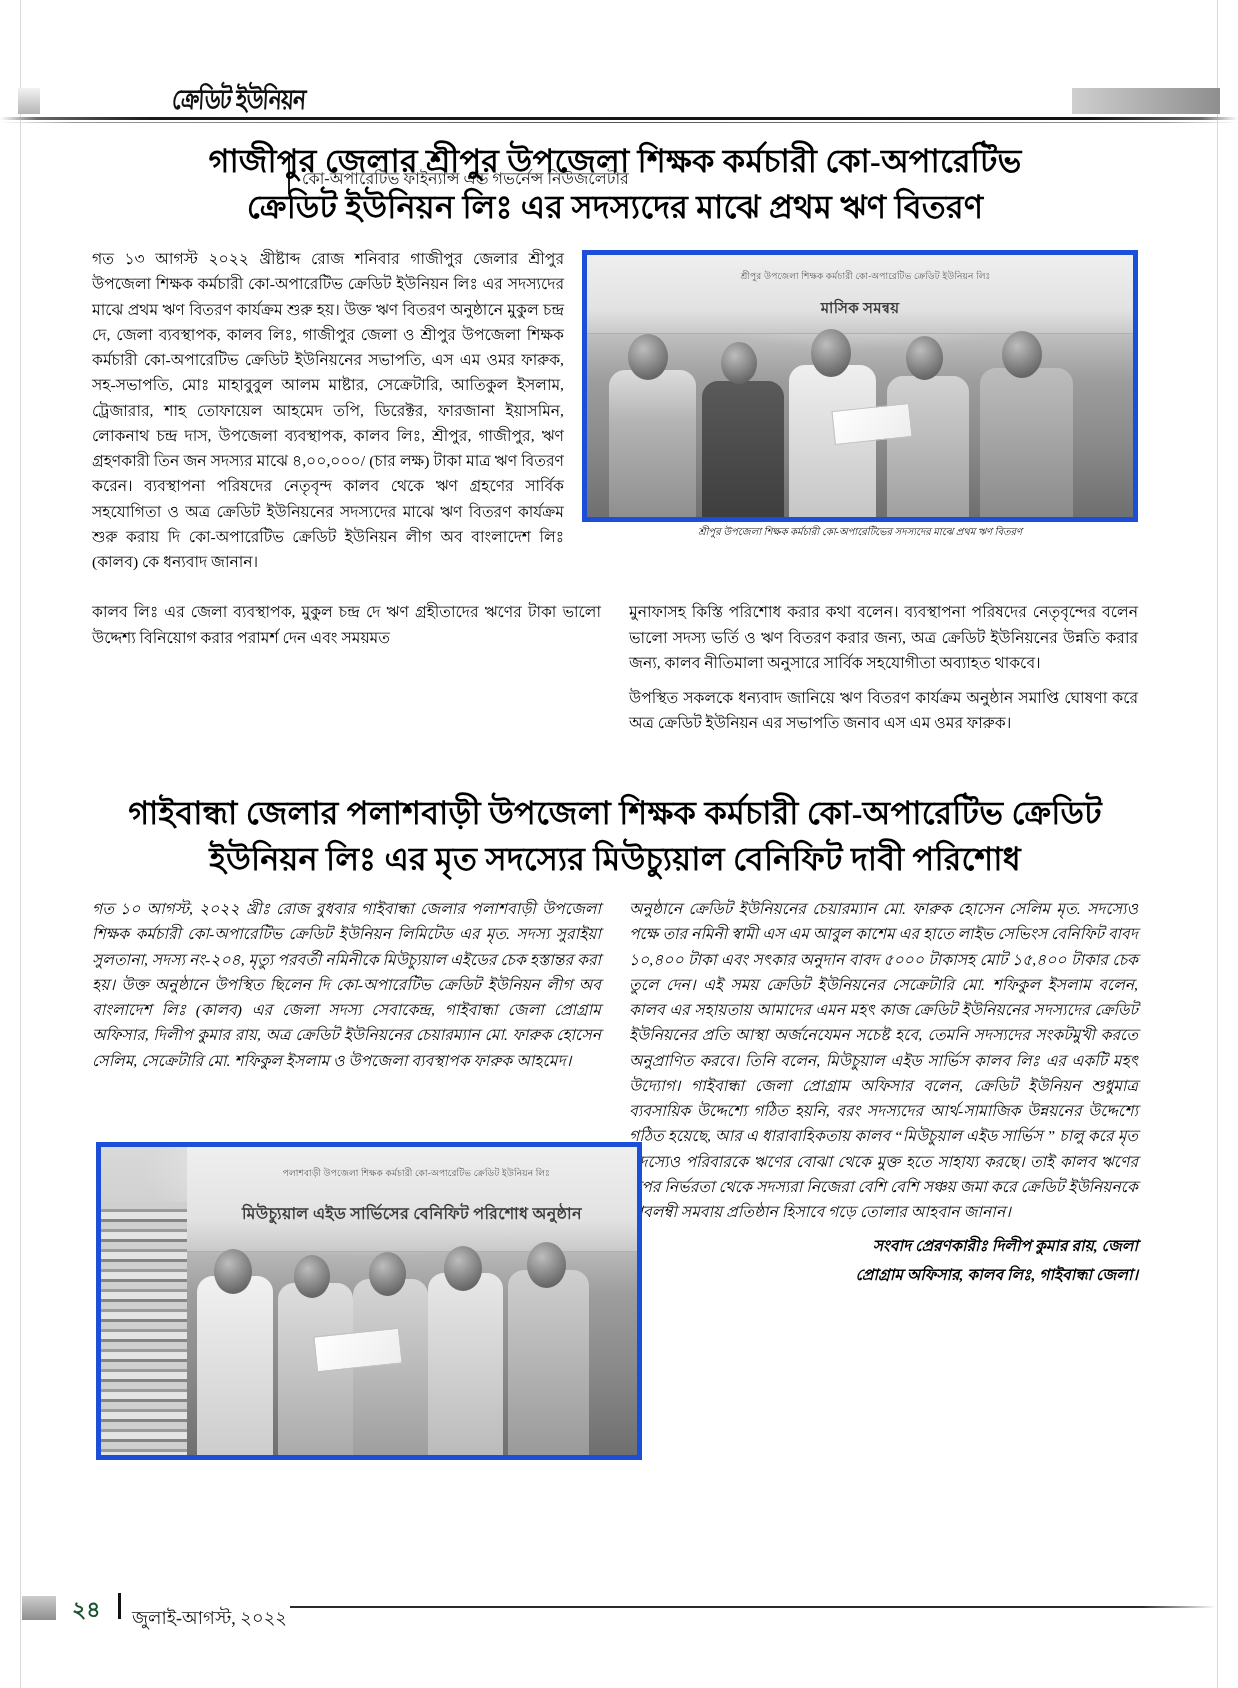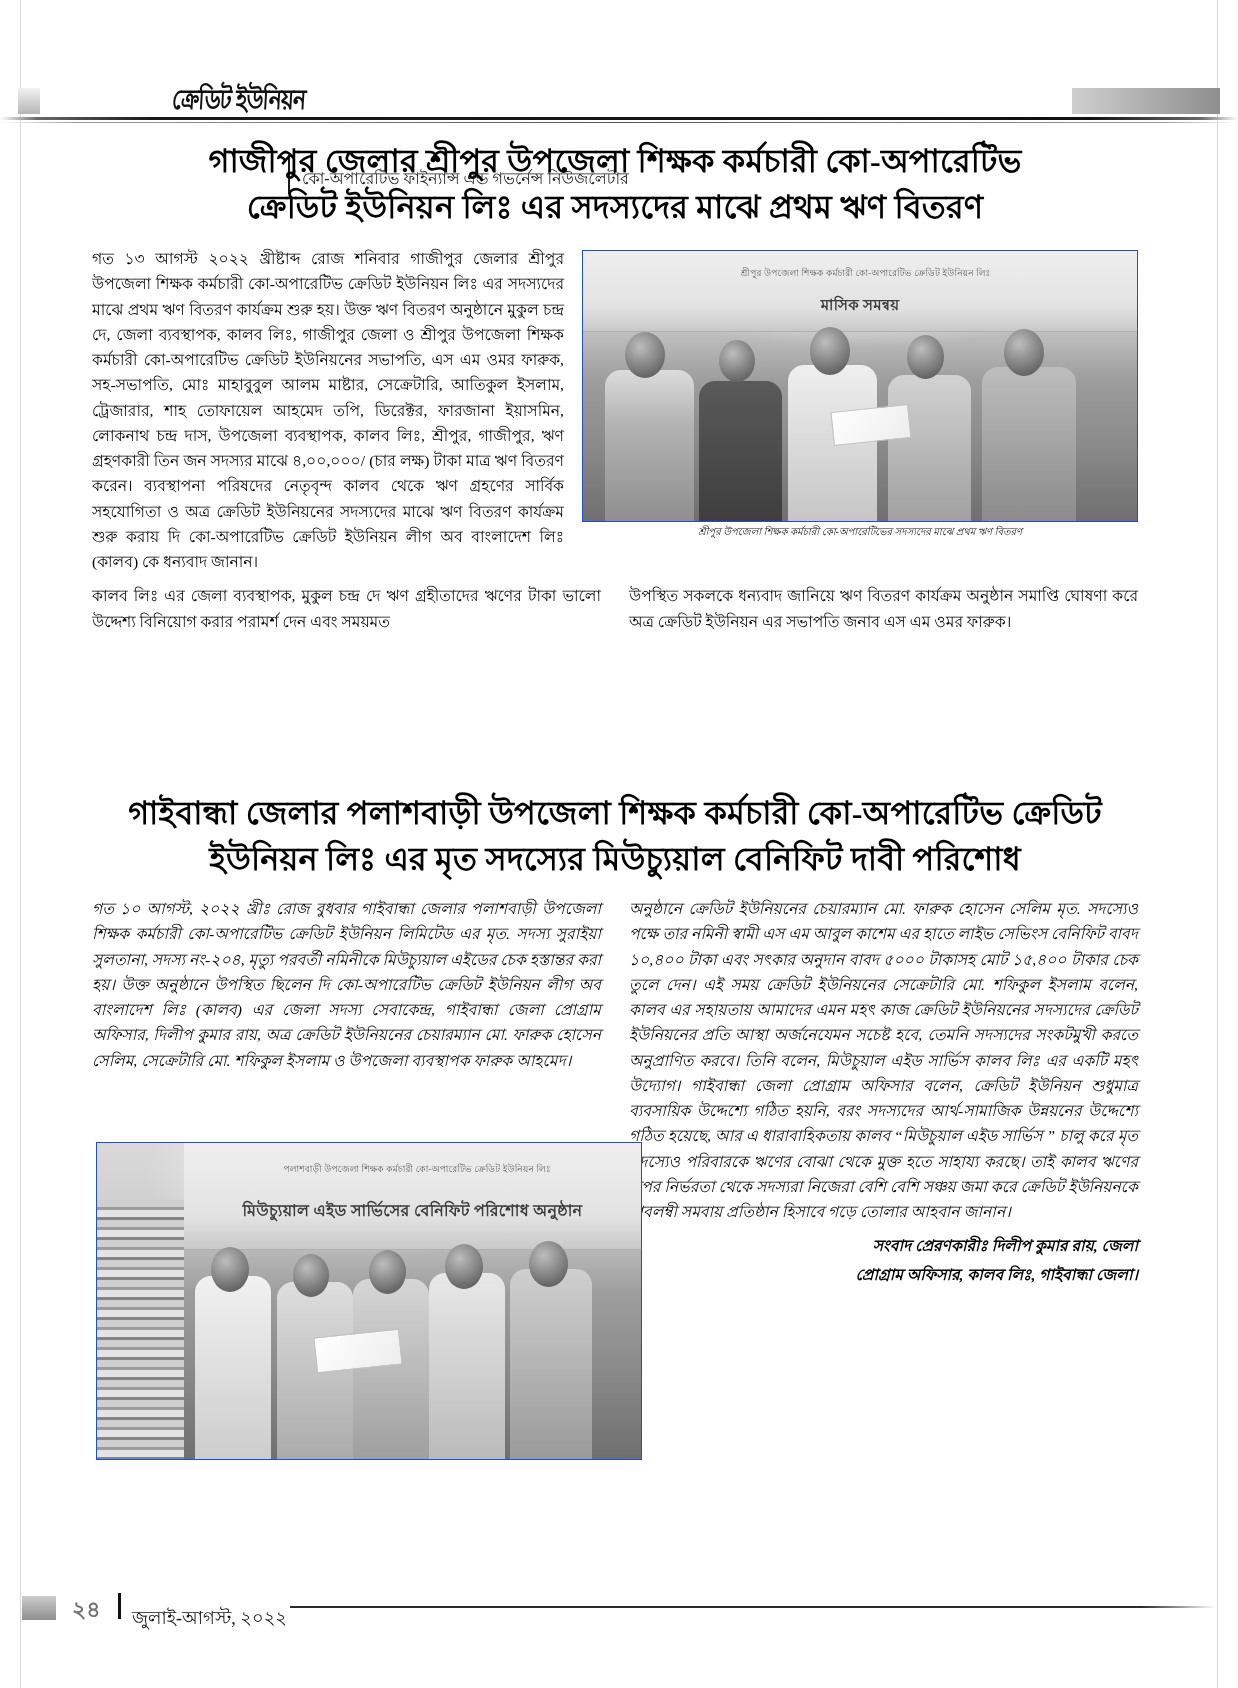--- a/index.html
+++ b/index.html
@@ -92,21 +92,21 @@
     color:#000;
     text-justify:inter-word;
   }
   .col p.signature { font-weight:bold; text-align:right; line-height:1.6; }
 
   
   .photo {
     background:#c2410c;
     position:relative;
     overflow:hidden;
-    border:1px solid #1d4ed8;
+    border:5px solid #1d4ed8;
   }
   .photo-1 {
     float:right;
     width:540px; height:272px;
     margin:4px 0 4px 16px;
     shape-outside:margin-box;
   }
   .caption {
     font-size:10px;
     font-style:italic;
@@ -156,21 +156,21 @@
   }
   .shelf {
     position:absolute; left:0; top:18%; width:16%; bottom:0;
     background:repeating-linear-gradient(to bottom,#cfcfcf 0 7px,#9b9b9b 7px 10px,#e4e4e4 10px 17px,#858585 17px 20px);
   }
 
   
   .footer { position:absolute; left:0; right:0; bottom:58px; height:40px; }
   .footer-sq { position:absolute; left:22px; top:6px; width:34px; height:24px;
     background:linear-gradient(to bottom,#cdcdcd,#8f8f8f); }
-  .footer-page { position:absolute; left:72px; top:2px; font-size:22px; font-weight:bold; color:#737373; }
+  .footer-page { position:absolute; left:72px; top:2px; font-size:22px; font-weight:bold; color:#14532d; }
   .footer-bar { position:absolute; left:118px; top:3px; width:3px; height:26px; background:#111; }
   .footer-date { position:absolute; left:132px; top:6px; font-size:18px; color:#111; white-space:nowrap;margin-top:8px; }
   .footer-rule { position:absolute; left:290px; right:22px; top:16px; height:2px;
     background:linear-gradient(to right,#2b2b2b 0%,#2b2b2b 92%,#ffffff 100%); }
 </style>
 </head>
 <body>
 
 <div class="page">
 
@@ -216,25 +216,26 @@
           <div class="head-dot" style="left:76%; top:29%; width:40px; height:47px;"></div>
           <div class="paper-sheet" style="left:45%; top:58%; width:78px; height:34px;"></div>
         </div>
         <div class="caption">শ্রীপুর উপজেলা শিক্ষক কর্মচারী কো-অপারেটিভের সদস্যদের মাঝে প্রথম ঋণ বিতরণ</div>
       </div>
 
       <p style="font-size:15.6px; line-height:1.62; text-align:justify; margin:0 0 9px 0;">গত ১৩ আগস্ট ২০২২ খ্রীষ্টাব্দ রোজ শনিবার গাজীপুর জেলার শ্রীপুর উপজেলা শিক্ষক কর্মচারী কো-অপারেটিভ ক্রেডিট ইউনিয়ন লিঃ এর সদস্যদের মাঝে প্রথম ঋণ বিতরণ  কার্যক্রম শুরু হয়। উক্ত ঋণ বিতরণ অনুষ্ঠানে মুকুল চন্দ্র দে, জেলা ব্যবস্থাপক, কালব লিঃ, গাজীপুর জেলা ও শ্রীপুর উপজেলা শিক্ষক কর্মচারী কো-অপারেটিভ ক্রেডিট ইউনিয়নের সভাপতি, এস এম ওমর ফারুক, সহ-সভাপতি, মোঃ মাহাবুবুল আলম মাষ্টার, সেক্রেটারি, আতিকুল ইসলাম, ট্রেজারার, শাহ তোফায়েল আহমেদ তপি, ডিরেক্টর, ফারজানা ইয়াসমিন, লোকনাথ চন্দ্র দাস, উপজেলা ব্যবস্থাপক, কালব লিঃ, শ্রীপুর, গাজীপুর, ঋণ গ্রহণকারী তিন জন সদস্যর মাঝে ৪,০০,০০০/ (চার লক্ষ) টাকা  মাত্র ঋণ বিতরণ করেন। ব্যবস্থাপনা পরিষদের নেতৃবৃন্দ কালব থেকে ঋণ গ্রহণের সার্বিক সহযোগিতা  ও অত্র ক্রেডিট ইউনিয়নের সদস্যদের মাঝে ঋণ বিতরণ কার্যক্রম শুরু করায় দি কো-অপারেটিভ ক্রেডিট ইউনিয়ন লীগ অব বাংলাদেশ লিঃ (কালব) কে ধন্যবাদ জানান।</p>
 
       <div style="clear:both;"></div>
 
-      <div class="cols" style="margin-top:0;">
+      <div class="cols" style="margin-top:16px;">
         <div class="col">
           <p>কালব লিঃ এর জেলা ব্যবস্থাপক,  মুকুল চন্দ্র দে ঋণ গ্রহীতাদের ঋণের টাকা ভালো উদ্দেশ্য বিনিয়োগ করার পরামর্শ দেন এবং সময়মত</p>
         </div>
         <div class="col">
+          <p>মুনাফাসহ কিস্তি পরিশোধ করার কথা বলেন। ব্যবস্থাপনা পরিষদের নেতৃবৃন্দের বলেন ভালো সদস্য ভর্তি ও ঋণ বিতরণ করার জন্য, অত্র ক্রেডিট ইউনিয়নের উন্নতি করার জন্য,  কালব নীতিমালা অনুসারে সার্বিক সহযোগীতা অব্যাহত থাকবে।</p>
           <p>উপস্থিত সকলকে ধন্যবাদ জানিয়ে ঋণ বিতরণ কার্যক্রম অনুষ্ঠান সমাপ্তি ঘোষণা করে অত্র ক্রেডিট ইউনিয়ন এর সভাপতি জনাব এস এম ওমর ফারুক।</p>
         </div>
       </div>
     </div>
   </div>
 
   <div class="article" style="top:790px;">
     <h1 class="headline">
       <span class="hl-line">গাইবান্ধা জেলার পলাশবাড়ী উপজেলা শিক্ষক কর্মচারী কো-অপারেটিভ ক্রেডিট</span>
       <span class="hl-line">ইউনিয়ন লিঃ এর মৃত সদস্যের মিউচ্যুয়াল বেনিফিট দাবী পরিশোধ</span>

